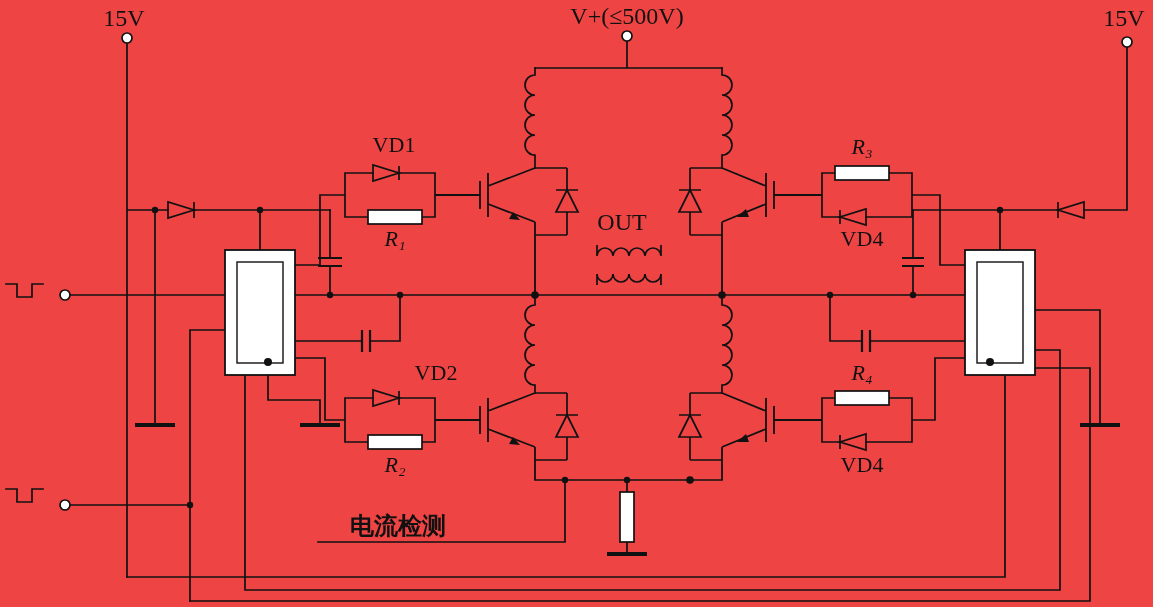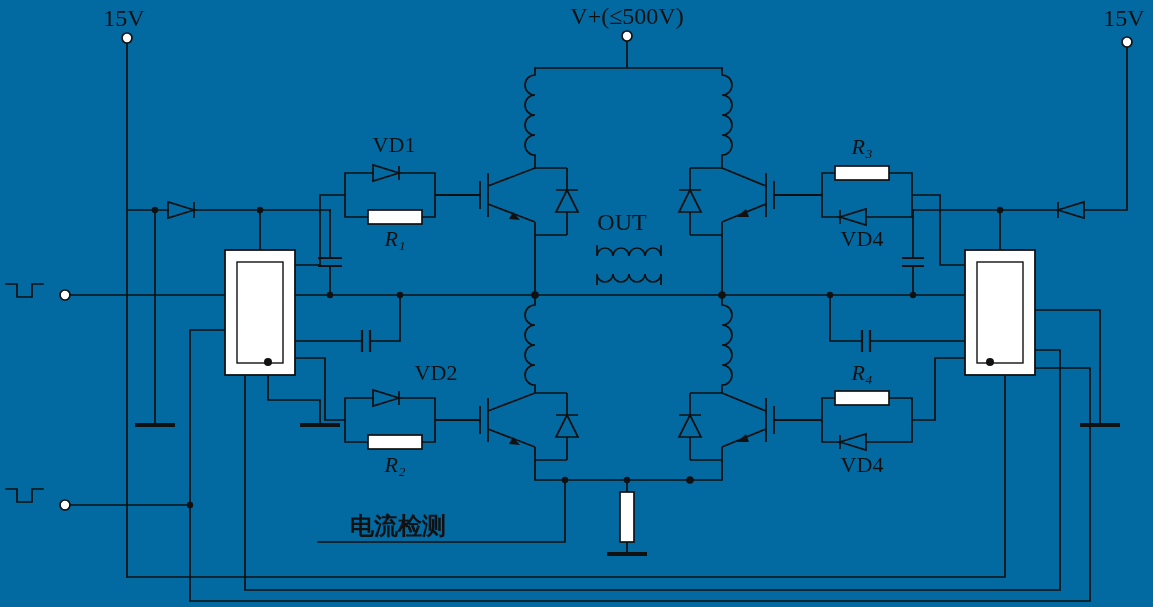--- a/index.html
+++ b/index.html
@@ -1,16 +1,16 @@
 <!DOCTYPE html>
 <html><head>
 <meta charset="utf-8">
 <style>
   html,body{margin:0;padding:0;background:#ffffff;}
-  .stage{width:1153px;height:607px;position:relative;background:#0369a1;overflow:hidden;}
+  .stage{width:1153px;height:607px;position:relative;background:#ef4444;overflow:hidden;}
   svg{display:block;}
   .lbl{font-family:"Liberation Serif","DejaVu Serif",serif;fill:#111;}
   .lbl-ital{font-family:"Liberation Serif","DejaVu Serif",serif;font-style:italic;fill:#111;}
   .lbl-cjk{font-family:"DejaVu Sans","Liberation Sans",sans-serif;font-weight:600;fill:#111;}
 </style>
 </head>
 <body>
 
 <div class="stage">
 <svg viewBox="0 0 1153 607" width="1153" height="607">

